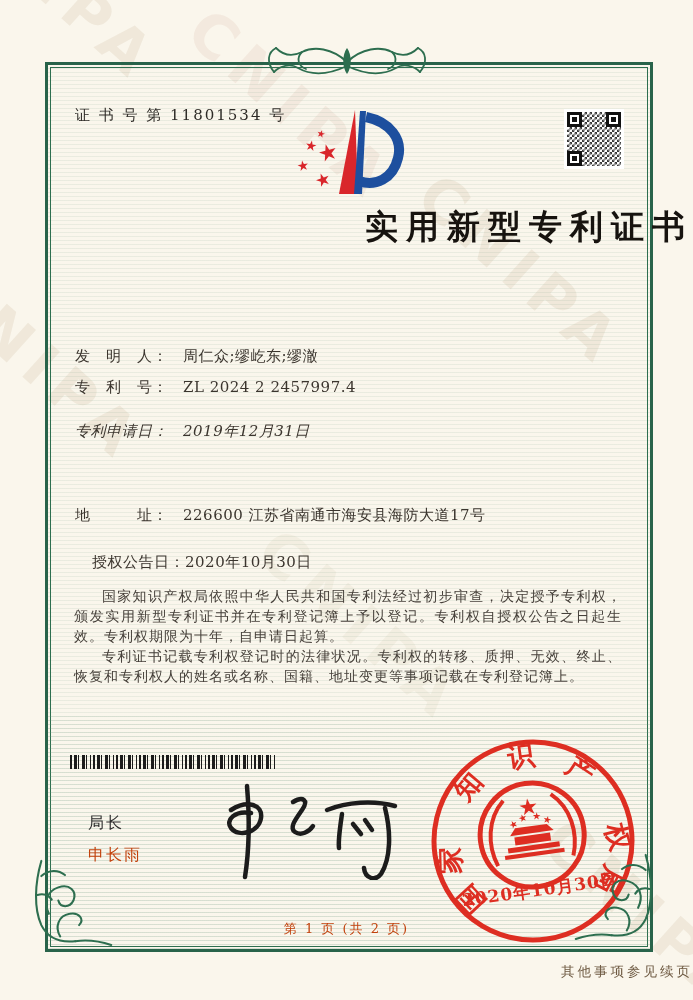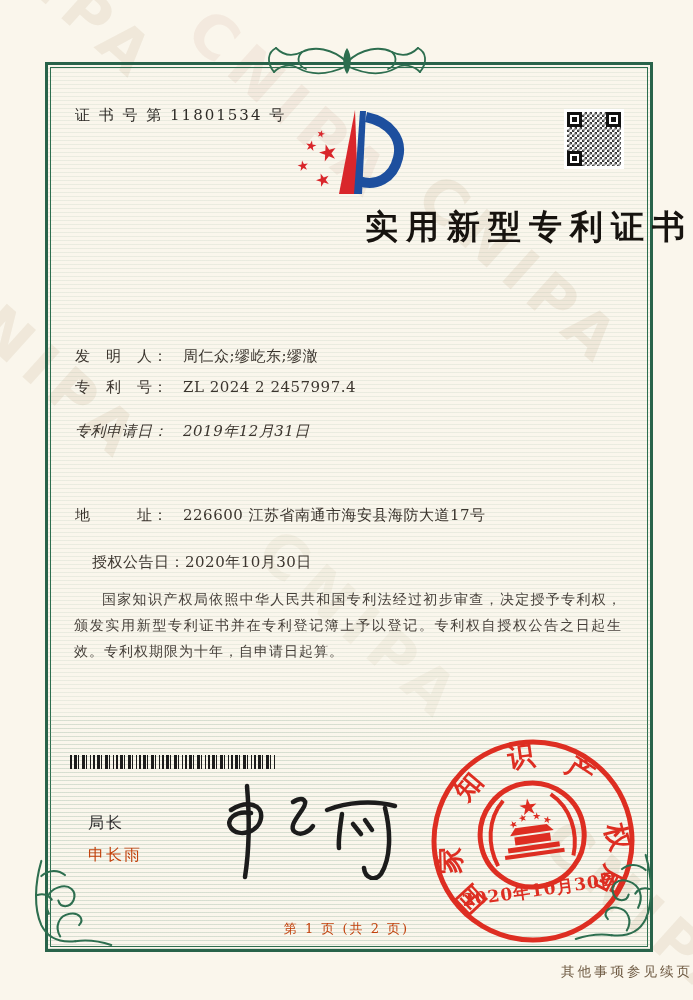--- a/index.html
+++ b/index.html
@@ -48,21 +48,21 @@
   .title{
     position:absolute;left:0;right:0;top:205px;text-align:right;
     font-size:33px;font-weight:bold;letter-spacing:8px;color:#17130f;
   }
   .field{position:absolute;left:75px;width:550px;font-size:15px;color:#3b352e;letter-spacing:0.5px;white-space:nowrap;}
   .field .label{display:inline-block;min-width:108px;}
   .f0{top:291px;} .f1{top:347px;} .f2{top:378px;} .f3{top:422px;font-style:italic;} .f4{top:466px;} .f5{top:506px;}
   .grant-row{position:absolute;left:75px;top:553px;width:550px;font-size:15px;color:#3b352e;letter-spacing:0.5px;display:flex;gap:52px;white-space:nowrap;margin-left:17px;}
   .paras{position:absolute;left:74px;top:586px;width:548px;}
   .paras p{
-    margin:0;font-size:14px;line-height:26px;text-indent:2em;text-align:justify;
+    margin:0;font-size:14px;line-height:20px;text-indent:2em;text-align:justify;
     letter-spacing:1px;color:#46403a;
   }
   .barcode{
     position:absolute;left:70px;top:755px;width:207px;height:14px;
     background:repeating-linear-gradient(90deg,
       #1b1b1b 0 2px,transparent 2px 4px,
       #1b1b1b 4px 7px,transparent 7px 8px,
       #1b1b1b 8px 9px,transparent 9px 12px,
       #1b1b1b 12px 15px,transparent 15px 16px,
       #1b1b1b 16px 17px,transparent 17px 20px,
@@ -173,20 +173,21 @@
     <div class="field f5">
       <span class="label">地　　　址：</span><span>226600 江苏省南通市海安县海防大道17号</span>
     </div>
 
     <div class="grant-row">
       <span><span>授权公告日：</span><span>2020年10月30日</span></span>
     </div>
 
     <div class="paras">
       <p>国家知识产权局依照中华人民共和国专利法经过初步审查，决定授予专利权，颁发实用新型专利证书并在专利登记簿上予以登记。专利权自授权公告之日起生效。专利权期限为十年，自申请日起算。</p>
+      <p>专利证书记载专利权登记时的法律状况。专利权的转移、质押、无效、终止、恢复和专利权人的姓名或名称、国籍、地址变更等事项记载在专利登记簿上。</p>
     </div>
 
     <div class="barcode"></div>
 
     <div class="director-label">局长</div>
     <div class="director-name">申长雨</div>
 
     <svg class="signature" width="205" height="100" viewBox="0 0 205 100">
       <g fill="none" stroke="#1c1c1c" stroke-width="4.5" stroke-linecap="round">
         <path d="M52,6 C54,30 55,65 50,97"></path>

